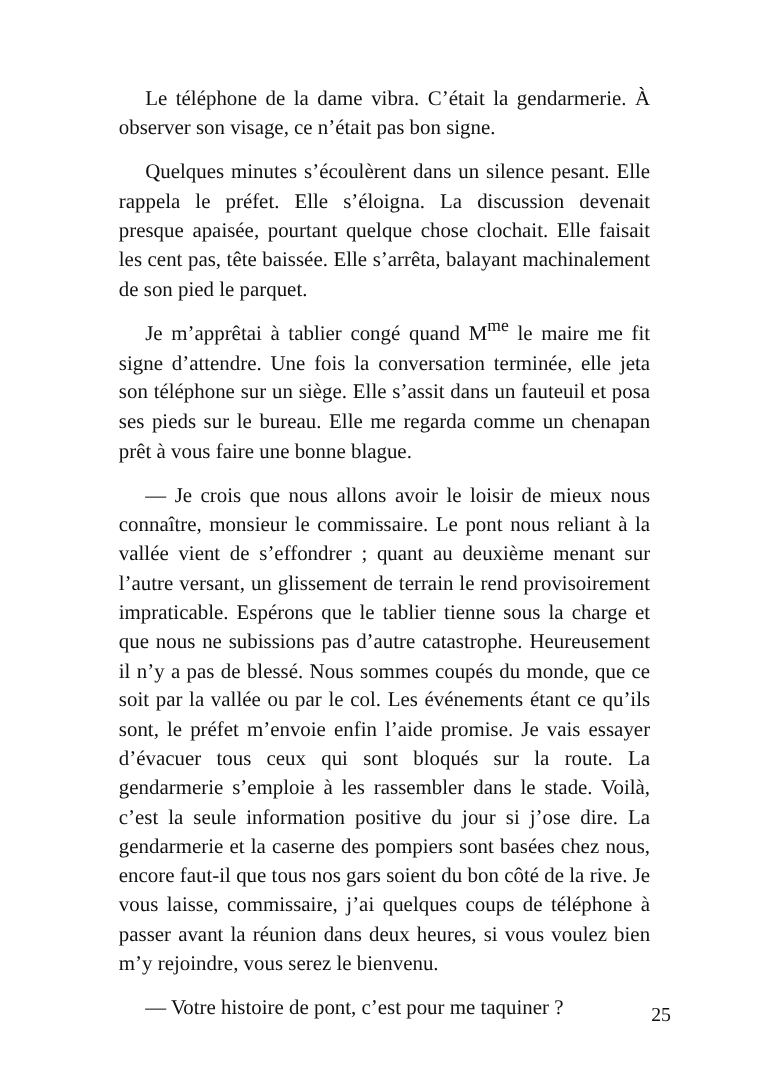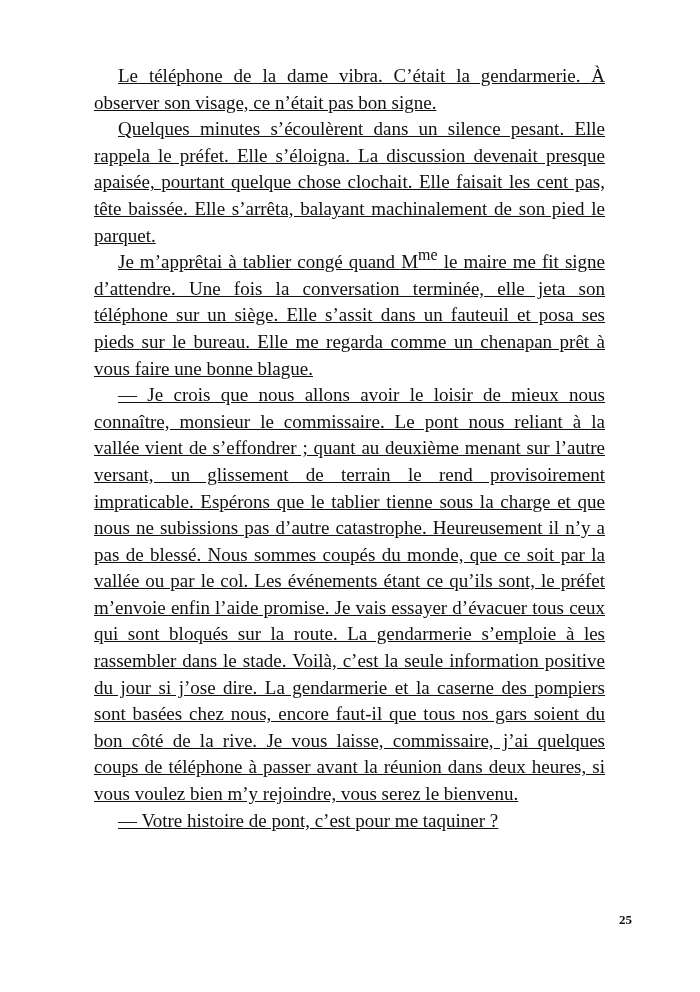--- a/index.html
+++ b/index.html
@@ -26,40 +26,38 @@
       left: 94px;
       top: 63px;
       width: 511px;
       font-family: "Liberation Serif", serif;
       font-size: 19px;
       line-height: 26.6px;
       color: #111111;
       text-align: justify;
     }
     .para {
-      margin: 0;
+      margin: 14px;
       text-indent: 24px;
       text-align: justify;
-      text-decoration: underline;
     }
     sup {
       font-size: 16px;
       line-height: 0;
       vertical-align: 8px;
     }
     .page-number {
       position: absolute;
-      left: 602px;
+      left: 580px;
       top: 912px;
       width: 30px;
       text-align: right;
       font-family: "Liberation Serif", serif;
-      font-size: 13px;
+      font-size: 18px;
       color: #111111;
-      font-weight: bold;
     }
   </style>
 </head>
 <body>
 
 <div class="page">
   <div class="text-block">
     <p class="para">Le téléphone de la dame vibra. C’était la gendarmerie. À observer son visage, ce n’était pas bon signe.</p>
     <p class="para">Quelques minutes s’écoulèrent dans un silence pesant. Elle rappela le préfet. Elle s’éloigna. La discussion devenait presque apaisée, pourtant quelque chose clochait. Elle faisait les cent pas, tête baissée. Elle s’arrêta, balayant machinalement de son pied le parquet.</p>
     <p class="para"><span>Je m’apprêtai à tablier congé quand M</span><sup>me</sup><span> le maire me fit signe d’attendre. Une fois la conversation terminée, elle jeta son téléphone sur un siège. Elle s’assit dans un fauteuil et posa ses pieds sur le bureau. Elle me regarda comme un chenapan prêt à vous faire une bonne blague.</span></p>

